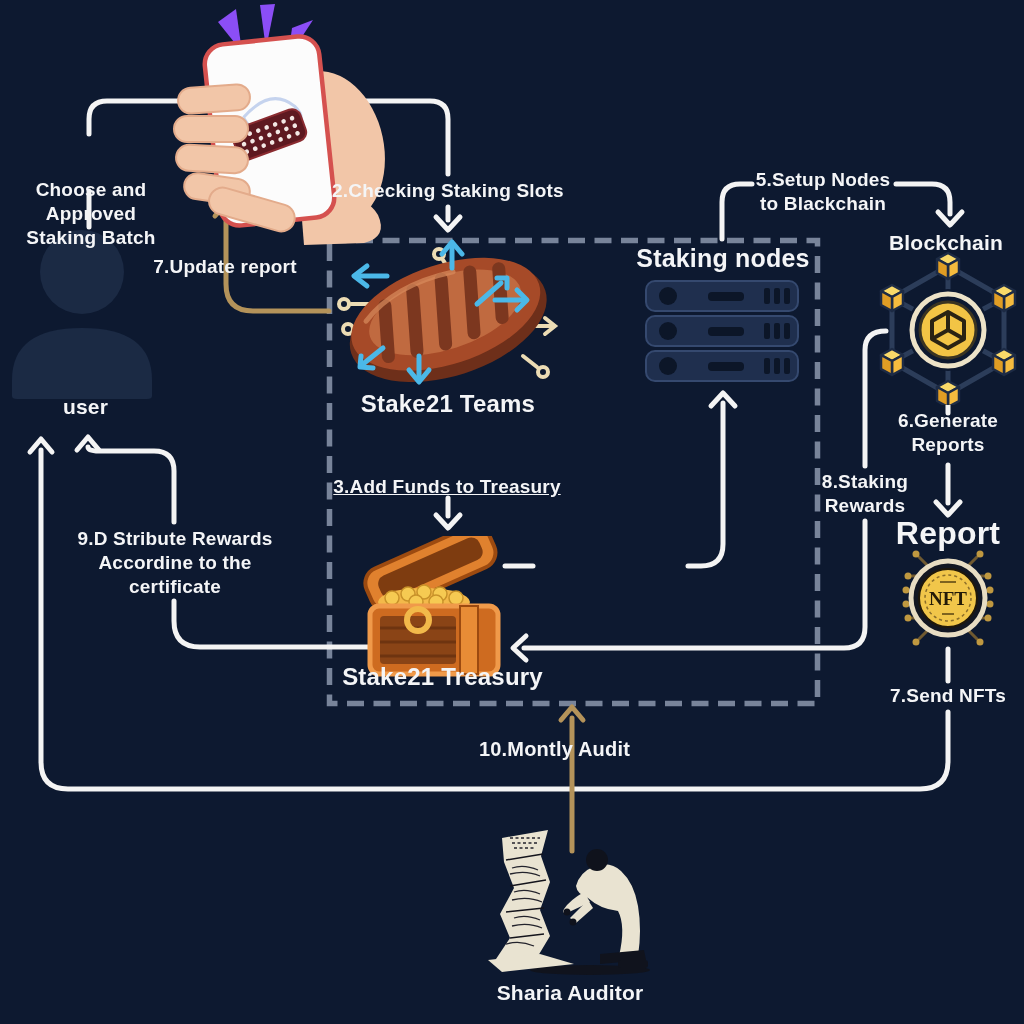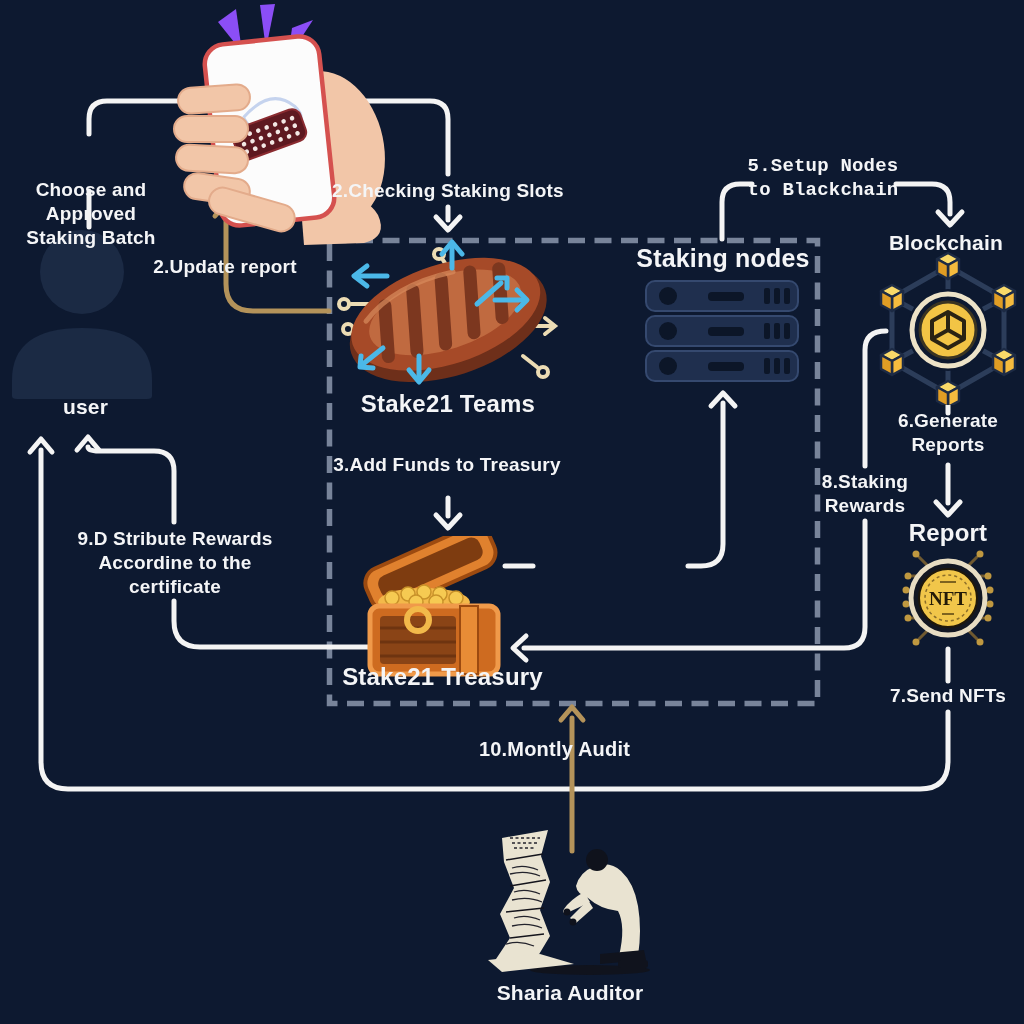--- a/index.html
+++ b/index.html
@@ -309,34 +309,34 @@
     <circle cx="87" cy="86" r="3.5" fill="#0f121c"></circle>
       <circle cx="93" cy="96" r="3.5" fill="#0f121c"></circle>
     <circle cx="117" cy="34" r="11" fill="#0f121c"></circle>
     <path d="M 120 128 L 164 124 L 166 134 L 120 138 Z" fill="#10131d"></path>
     <rect x="138" y="134" width="30" height="8" rx="3" fill="#10131d"></rect>
   </svg>
 
   <div class="lbl s19" style="left:0;top:138px;width:182px;margin-top:40px;">Choose and Approved
 Staking Batch</div>
   <div class="lbl s19" style="left:328px;top:179px;width:240px;">2.Checking Staking Slots</div>
-  <div class="lbl s19" style="left:140px;top:255px;width:170px;">2.Update report</div>
+  <div class="lbl s19" style="left:140px;top:255px;width:170px;">7.Update report</div>
   <div class="lbl big" style="left:28px;top:392px;width:115px;">user</div>
   <div class="lbl title" style="left:348px;top:390px;width:200px;">Stake21 Teams</div>
   <div class="lbl title" style="left:628px;top:244px;width:190px;font-size:25px;">Staking nodes</div>
-  <div class="lbl s19" style="left:742px;top:154px;width:162px;font-family:Liberation Mono, monospace;">5.Setup Nodes
+  <div class="lbl s19" style="left:742px;top:168px;width:162px;">5.Setup Nodes
 to Blackchain</div>
   <div class="lbl big" style="left:868px;top:228px;width:156px;">Blockchain</div>
   <div class="lbl s19" style="left:880px;top:409px;width:136px;">6.Generate
 Reports</div>
   <div class="lbl s19" style="left:808px;top:470px;width:114px;">8.Staking
 Rewards</div>
-  <div class="lbl big" style="left:888px;top:518px;width:120px;font-size:24px;">Report</div>
+  <div class="lbl big" style="left:888px;top:518px;width:120px;font-size:32px;">Report</div>
   <div class="lbl s19" style="left:878px;top:684px;width:140px;">7.Send NFTs</div>
-  <div class="lbl s19" style="left:332px;top:453px;width:230px;">3.Add Funds to Treasury</div>
+  <div class="lbl s19" style="left:332px;top:475px;width:230px;text-decoration:underline;">3.Add Funds to Treasury</div>
   <div class="lbl title" style="left:325px;top:663px;width:235px;">Stake21 Treasury</div>
   <div class="lbl s19" style="left:72px;top:527px;width:206px;">9.D Stribute Rewards
 Accordine to the
 certificate</div>
   <div class="lbl s19" style="left:452px;top:737px;width:205px;font-size:20px;">10.Montly Audit</div>
   <div class="lbl big" style="left:455px;top:978px;width:230px;">Sharia Auditor</div>
 
 </div>
 
 </body></html>

